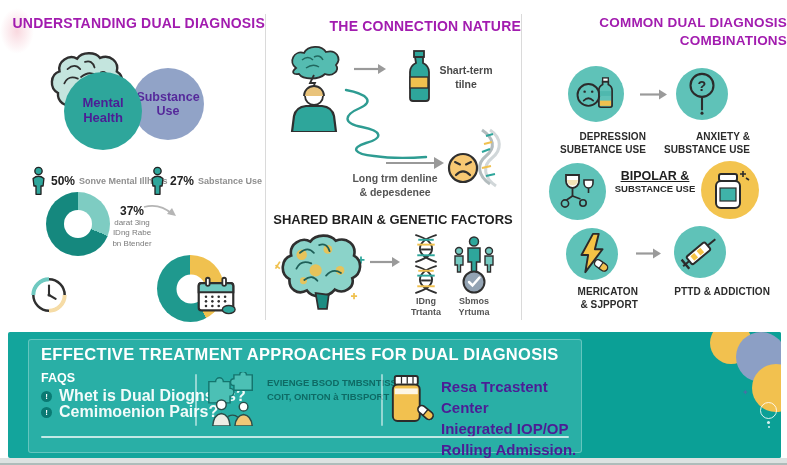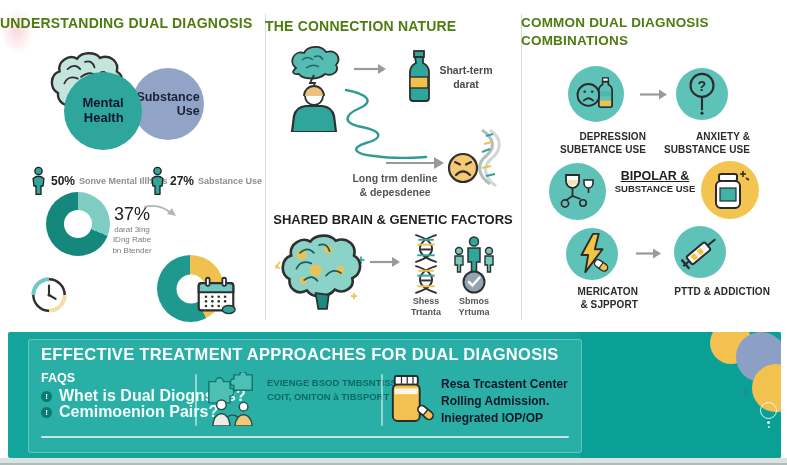--- a/index.html
+++ b/index.html
@@ -2,40 +2,40 @@
 <html><head>
 <meta charset="utf-8">
 <style>
   html,body{margin:0;padding:0;background:#fff;}
   .canvas{position:relative;width:787px;height:465px;background:#ffffff;overflow:hidden;
           font-family:"Liberation Sans",sans-serif;-webkit-font-smoothing:antialiased;}
   .abs{position:absolute;}
   .ml{white-space:pre-line;}
   .center{text-align:center;}
   .vdiv{position:absolute;top:14px;height:306px;width:1px;background:#dadada;}
-  .col-title{font-size:14px;font-weight:800;color:#4d7c0f;letter-spacing:.2px;text-align:left;}
+  .col-title{font-size:14px;font-weight:800;color:#a21caf;letter-spacing:.2px;text-align:right;}
   .sub-title{font-size:13px;font-weight:800;color:#1f1f1f;text-align:center;}
   
   .venn{border-radius:50%;display:flex;align-items:center;justify-content:center;
-        color:#0f172a;font-weight:700;text-align:right;line-height:1.12;}
+        color:#4c1d95;font-weight:700;text-align:center;line-height:1.12;}
   .venn-l{width:78px;height:78px;background:#2EA69B;z-index:2;font-size:13px;}
   .venn-r{width:72px;height:72px;background:#8C9FC5;z-index:1;font-size:12.5px;opacity:.95;}
   
   .stat{display:flex;align-items:center;gap:4px;}
   .stat .pct{font-size:12px;font-weight:800;color:#222;}
   .stat .lbl{font-size:9px;color:#8f8f8f;font-weight:600;}
   
   .donut{border-radius:50%;position:relative;}
   .donut::after{content:"";position:absolute;background:#fff;border-radius:50%;
                 left:50%;top:50%;transform:translate(-50%,-50%);}
   .donut1{width:64px;height:64px;background:conic-gradient(#7ECCC2 0 112deg,#15887E 112deg 360deg);}
   .donut1::after{width:28px;height:28px;}
   .donut2{width:67px;height:67px;background:conic-gradient(#F0C14F 0 152deg,#1F998E 152deg 360deg);}
   .donut2::after{width:29px;height:29px;}
-  .note-pct{font-size:18px;font-weight:400;color:#222;}
+  .note-pct{font-size:12px;font-weight:700;color:#222;}
   .note-lines{font-size:8px;color:#7a7a7a;line-height:1.3;font-weight:400;}
   .foot-text{font-size:11.5px;color:#333;font-weight:600;line-height:1.3;}
   
   .small-note{font-size:10.5px;color:#4a4a4a;line-height:1.3;font-weight:600;}
   .tiny-lbl{font-size:9px;color:#555;line-height:1.25;font-weight:600;text-align:center;}
   
   .combo-circle{border-radius:50%;background:#5FC2B8;display:flex;align-items:center;justify-content:center;}
   .combo-circle.yellow{background:#F3C44F;}
   .combo-lbl{font-size:10px;font-weight:800;color:#2b2b2b;line-height:1.32;text-align:right;letter-spacing:.1px;}
   .bip1{font-size:12.5px;font-weight:800;color:#1f1f1f;text-decoration:underline;}
@@ -47,21 +47,21 @@
          border:1px solid rgba(255,255,255,.28);border-radius:3px;}
   .banner-title{position:absolute;left:12px;top:5px;font-size:16.5px;font-weight:800;color:#ffffff;letter-spacing:.3px;}
   .faq-title{font-size:12.5px;font-weight:800;color:#fff;}
   .faq-item{display:flex;align-items:center;gap:7px;}
   .faq-bullet{width:11px;height:11px;border-radius:50%;background:#0A7A73;color:#fff;font-size:8px;font-weight:800;
               display:flex;align-items:center;justify-content:center;flex:0 0 auto;}
   .faq-text{font-size:16px;color:#F2FBFA;font-weight:700;}
   .bdiv{position:absolute;top:34px;width:2px;height:52px;background:rgba(255,255,255,.5);border-radius:1px;}
   .integrated{font-size:9.5px;font-weight:700;color:#0E6A64;line-height:1.5;}
   .integrated .first{font-size:10.5px;font-weight:800;letter-spacing:.2px;}
-  .resa{font-size:12px;color:#0f172a;line-height:1.4;font-weight:600;}
+  .resa{font-size:15px;color:#4c1d95;line-height:1.4;font-weight:600;}
   .resa .first{font-weight:700;}
   .hrule{position:absolute;left:12px;top:96px;width:528px;height:2px;background:rgba(255,255,255,.72);border-radius:1px;}
   .blob{position:absolute;border-radius:50%;}
   .doodle-circle{width:15px;height:15px;border:1.5px solid rgba(255,255,255,.85);border-radius:50%;}
   .doodle-dot{width:3px;height:3px;border-radius:50%;background:rgba(255,255,255,.85);margin:2px auto 0;}
   .bottom-strip{position:absolute;left:0;top:458px;width:787px;height:7px;background:#DCE2E1;border-bottom:2px solid #AEBCBA;box-sizing:border-box;}
   .watermark{position:absolute;left:0px;top:8px;width:34px;height:46px;
              background:radial-gradient(ellipse at center,rgba(239,153,170,.38),rgba(239,153,170,0) 70%);}
   svg{display:block;}
 </style>
@@ -178,21 +178,21 @@
       </svg>
     </div>
     <div class="abs" style="left:406px;top:50px">
       <svg width="26" height="52" viewBox="0 0 26 52">
         <rect x="8" y="1" width="10" height="6" fill="#2EA69B" stroke="#2f2f2f" stroke-width="1.8"></rect>
         <path d="M9 7 h8 v6 q6 3 6 9 v26 a3 3 0 0 1 -3 3 H7 a3 3 0 0 1 -3 -3 V22 q0 -6 6 -9 Z" fill="#2EA69B" stroke="#2f2f2f" stroke-width="1.8"></path>
         <rect x="4" y="27" width="18" height="11" fill="#F0C14F" stroke="#2f2f2f" stroke-width="1.4"></rect>
       </svg>
     </div>
     <div class="abs small-note ml center" style="left:430px;top:64px;width:72px">Shart-term
-darat</div>
+tilne</div>
 
     <div class="abs" style="left:338px;top:86px">
       <svg width="110" height="80" viewBox="0 0 110 80">
         <path d="M8 4 C30 8 36 16 22 22 C6 29 4 37 24 41 C44 45 46 52 28 57 C12 62 16 68 36 70 C56 73 74 72 88 71" fill="none" stroke="#2E9C92" stroke-width="2.4" stroke-linecap="round"></path>
       </svg>
     </div>
     <div class="abs" style="left:384px;top:155px">
       <svg width="62" height="16" viewBox="0 0 62 16">
         <line x1="2" y1="8" x2="50" y2="8" stroke="#999" stroke-width="2.2"></line>
         <path d="M50 2 L60 8 L50 14 Z" fill="#999"></path>
@@ -241,21 +241,21 @@
         <path d="M10 7 h16" stroke="#2EA69B" stroke-width="2"></path>
         <path d="M9 12 h18" stroke="#F0C14F" stroke-width="2"></path>
         <path d="M13 17 h10" stroke="#2f2f2f" stroke-width="2"></path>
         <path d="M9 23 h18" stroke="#2EA69B" stroke-width="2"></path>
         <path d="M10 39 h16" stroke="#F0C14F" stroke-width="2"></path>
         <path d="M9 44 h18" stroke="#2EA69B" stroke-width="2"></path>
         <path d="M13 49 h10" stroke="#2f2f2f" stroke-width="2"></path>
         <path d="M9 55 h18" stroke="#F0C14F" stroke-width="2"></path>
       </svg>
     </div>
-    <div class="abs tiny-lbl ml" style="left:398px;top:296px;width:56px">Shess
+    <div class="abs tiny-lbl ml" style="left:398px;top:296px;width:56px">IDng
 Trtanta</div>
 
     <div class="abs" style="left:452px;top:236px">
       <svg width="44" height="58" viewBox="0 0 44 58">
         <circle cx="22" cy="5.5" r="4.5" fill="#2EA69B" stroke="#2f2f2f" stroke-width="1.5"></circle>
         <path d="M16 12 h12 v14 h-3.5 v12 h-5 V26 H16 Z" fill="#2EA69B" stroke="#2f2f2f" stroke-width="1.5"></path>
         <circle cx="7" cy="15" r="3.5" fill="#74CAC1" stroke="#2f2f2f" stroke-width="1.4"></circle>
         <path d="M3 20 h8 v9 h-2.5 v7 h-3 v-7 H3 Z" fill="#74CAC1" stroke="#2f2f2f" stroke-width="1.4"></path>
         <circle cx="37" cy="15" r="3.5" fill="#74CAC1" stroke="#2f2f2f" stroke-width="1.4"></circle>
         <path d="M33 20 h8 v9 h-2.5 v7 h-3 v-7 H33 Z" fill="#74CAC1" stroke="#2f2f2f" stroke-width="1.4"></path>
@@ -413,22 +413,22 @@
           <rect x="4" y="13" width="28" height="38" rx="5" fill="#F2C14F" stroke="#2b2b2b" stroke-width="2"></rect>
           <rect x="6" y="17" width="24" height="6" fill="#fff" opacity=".85"></rect>
           <g transform="rotate(40 38 42)">
             <rect x="29" y="38" width="18" height="8" rx="4" fill="#fff" stroke="#2b2b2b" stroke-width="1.8"></rect>
             <path d="M38 38 h5 a4 4 0 0 1 0 8 h-5 Z" fill="#F2C14F" stroke="#2b2b2b" stroke-width="1.4"></path>
           </g>
         </svg>
       </div>
       <div class="abs resa" style="left:412px;top:36px;width:138px">
         <div class="first">Resa Trcastent Center</div>
+        <div>Iniegrated IOP/OP</div>
         <div>Rolling Admission.</div>
-        <div>Iniegrated IOP/OP</div>
       </div>
 
       <div class="hrule"></div>
     </div>
   </footer>
 
   <div class="bottom-strip"></div>
 </div>
 
 </body></html>

